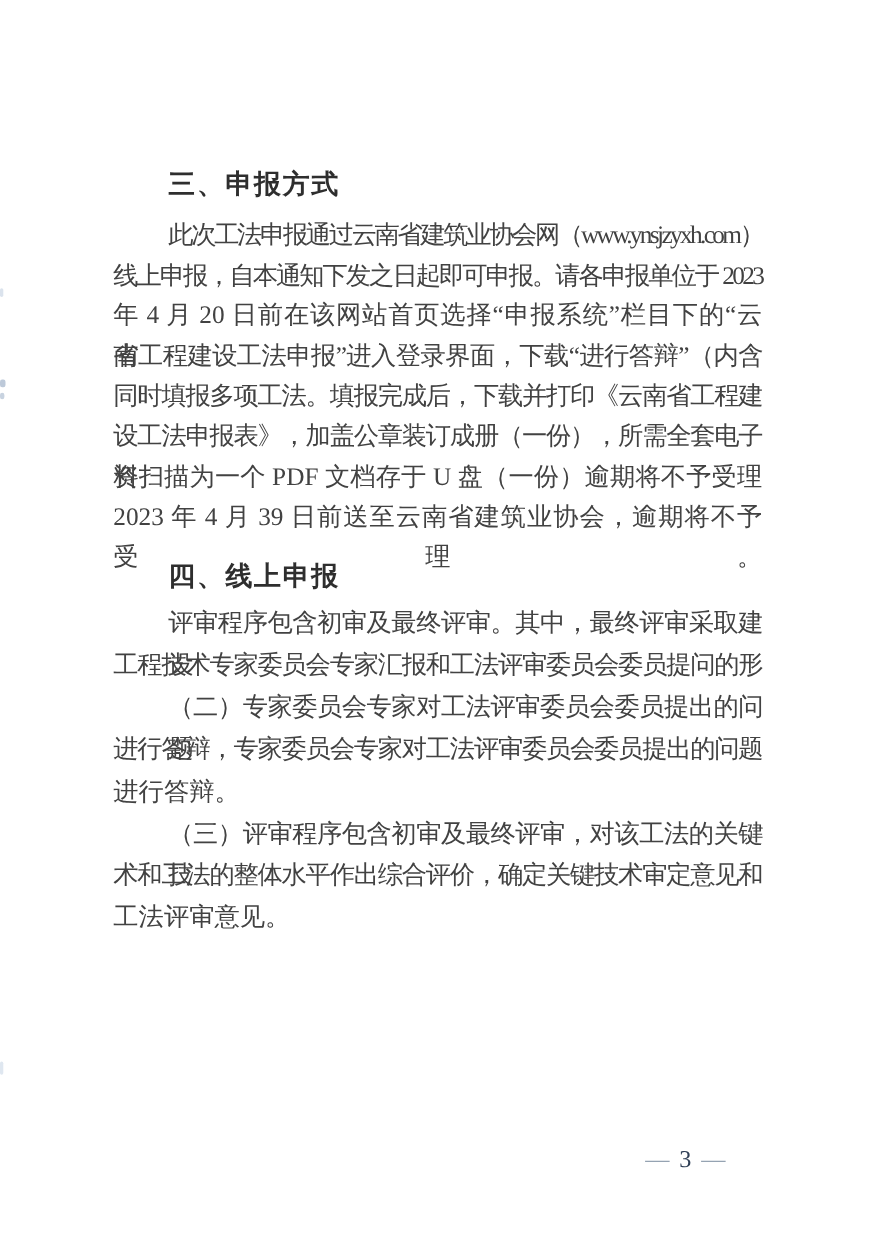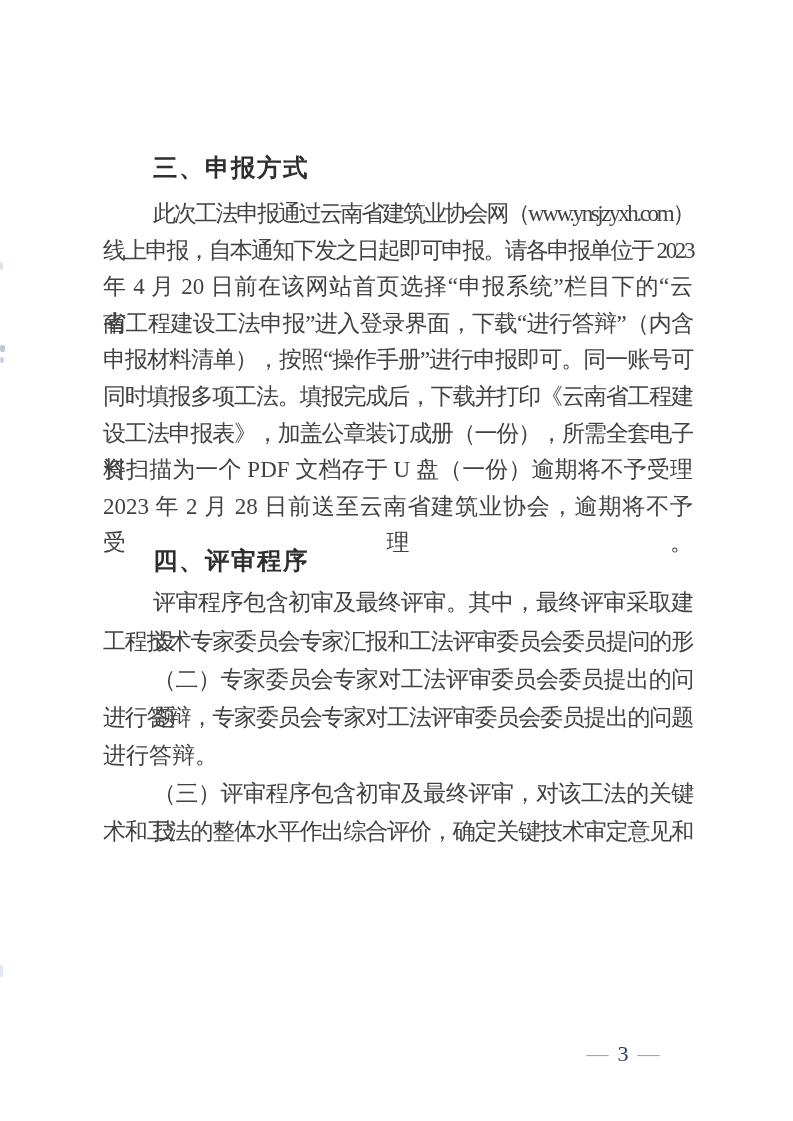--- a/index.html
+++ b/index.html
@@ -80,42 +80,42 @@
 
   <div class="textblock">
 
     <div class="heading h3">三、申报方式</div>
 
     <div class="s3">
       <div class="line indent fill tighter">此次工法申报通过云南省建筑业协会网（www.ynsjzyxh.com）</div>
       <div class="line fill tighter">线上申报，自本通知下发之日起即可申报。请各申报单位于 2023</div>
       <div class="line fill">年 4 月 20 日前在该网站首页选择“申报系统”栏目下的“云南</div>
       <div class="line fill tight">省工程建设工法申报”进入登录界面，下载“进行答辩”（内含</div>
-      <div class="line fill tight">申报材料清单），按照“操作手册”进行申报即可。同一账号可</div>
       <div class="line fill tight">同时填报多项工法。填报完成后，下载并打印《云南省工程建</div>
       <div class="line fill tight">设工法申报表》，加盖公章装订成册（一份），所需全套电子资</div>
       <div class="line fill">料扫描为一个 PDF 文档存于 U 盘（一份）逾期将不予受理</div>
-      <div class="line fill">2023 年 2 月 28 日前送至云南省建筑业协会，逾期将不予受理。</div>
+      <div class="line fill">2023 年 4 月 39 日前送至云南省建筑业协会，逾期将不予受理。</div>
     </div>
 
-    <div class="heading h4">四、评审程序</div>
+    <div class="heading h4">四、线上申报</div>
 
     <div class="s4">
       <div>
         <div class="line indent fill tight">评审程序包含初审及最终评审。其中，最终评审采取建设</div>
         <div class="line fill tight">工程技术专家委员会专家汇报和工法评审委员会委员提问的形</div>
       </div>
       <div>
         <div class="line indent fill tight">（二）专家委员会专家对工法评审委员会委员提出的问题</div>
         <div class="line fill tight">进行答辩，专家委员会专家对工法评审委员会委员提出的问题</div>
         <div class="line short">进行答辩。</div>
       </div>
       <div>
         <div class="line indent fill tight">（三）评审程序包含初审及最终评审，对该工法的关键技</div>
         <div class="line fill tight">术和工法的整体水平作出综合评价，确定关键技术审定意见和</div>
+        <div class="line short">工法评审意见。</div>
       </div>
     </div>
 
   </div>
 
   <div class="pagenum">
     <span class="dash">—</span>
     <span class="num">3</span>
     <span class="dash">—</span>
   </div>

